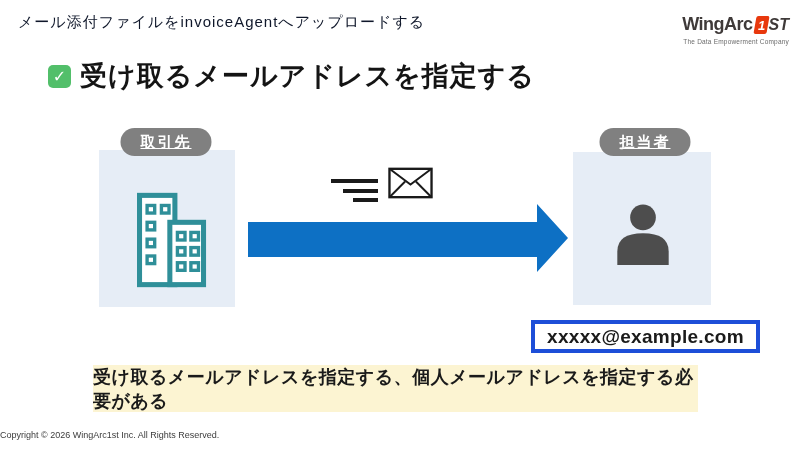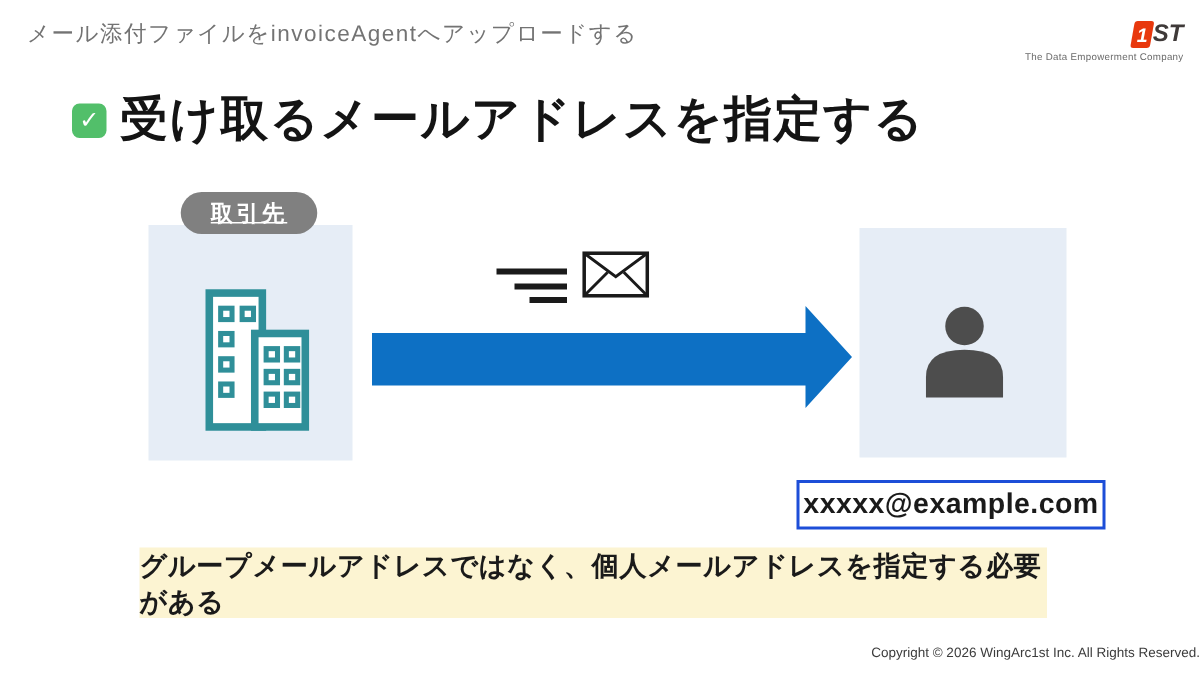--- a/index.html
+++ b/index.html
@@ -7,21 +7,21 @@
   body {
     font-family: "Liberation Sans", "DejaVu Sans", sans-serif;
     background: #ffffff;
     overflow: hidden;
   }
   .stage { position: relative; width: 800px; height: 450px; background: #ffffff; }
 
   
   .header-title {
     position: absolute; left: 18px; top: 13px;
-    font-size: 15px; letter-spacing: 1px; color: #737373;
+    font-size: 15px; letter-spacing: 1px; color: #0f172a;
   }
 
   
   .logo { position: absolute; top: 14px; right: 11px; text-align: right; }
   .logo-row { display: flex; align-items: center; justify-content: flex-end; }
   .logo-brand {
     font-size: 18px; font-weight: bold; color: #3f3a39; letter-spacing: -0.5px;
   }
   .logo-badge {
     display: inline-flex; align-items: center; justify-content: center;
@@ -43,21 +43,21 @@
     position: absolute; left: 48px; top: 58px;
     display: flex; align-items: center; gap: 9px;
   }
   .check-icon {
     width: 23px; height: 23px; border-radius: 5px;
     background: #52bf6a; color: #ffffff;
     display: flex; align-items: center; justify-content: center;
     font-size: 16px; font-weight: bold;
   }
   .section-title-text {
-    font-size: 32px; font-weight: bold; color: #141414; letter-spacing: 1px;
+    font-size: 27px; font-weight: bold; color: #141414; letter-spacing: 1px;
   }
 
   
   .panel {
     position: absolute; background: #e6edf6;
   }
   .panel.sender { left: 99px; top: 150px; width: 136px; height: 157px; }
   .panel.receiver { left: 573px; top: 152px; width: 138px; height: 153px; }
 
   .pill {
@@ -83,49 +83,50 @@
   
   .speed-lines { position: absolute; left: 330px; top: 179px; width: 48px; height: 24px; }
   .speed-lines .sl { position: absolute; right: 0; height: 3.5px; background: #1a1a1a; }
   .speed-lines .sl1 { top: 0; width: 47px; }
   .speed-lines .sl2 { top: 10px; width: 35px; }
   .speed-lines .sl3 { top: 19px; width: 25px; }
   .mail-icon-wrap { position: absolute; left: 388px; top: 167px; width: 45px; height: 32px; }
 
   
   .email-box {
-    position: absolute; left: 531px; top: 320px; width: 206px; height: 33px;
-    background: #ffffff; border: 2px solid #1d4ed8;
+    position: absolute; left: 531px; top: 320px; width: 229px; height: 33px;
+    background: #ffffff; border: 4px solid #1d4ed8;
     display: flex; align-items: center; justify-content: center;
   }
   .email-text { font-size: 19px; font-weight: bold; color: #1a1a1a; letter-spacing: 0.3px; }
 
   
   .note-bar {
     position: absolute; left: 93px; top: 365px; width: 605px; height: 47px;
     background: #fcf4d2;
     display: flex; align-items: center; justify-content: center;
   }
   .note-text { font-size: 18px; font-weight: bold; color: #1a1a1a; letter-spacing: 0.5px; }
 
   
   .footer {
     position: absolute; left: 0; right: 0; top: 430px;
-    text-align: right; font-size: 9px; color: #3c3c3c;
+    text-align: left; font-size: 9px; color: #3c3c3c;
   }
 </style>
 </head>
 <body>
 
 <div class="stage">
 
   <div class="header-title">メール添付ファイルをinvoiceAgentへアップロードする</div>
 
   <div class="logo">
     <div class="logo-row">
+      <span class="logo-brand">WingArc</span>
       <span class="logo-badge">
           <span>1</span>
         </span>
       <span class="logo-suffix">ST</span>
     </div>
     <div class="logo-tagline">The Data Empowerment Company</div>
   </div>
 
   <div class="section-title">
     <span class="check-icon">✓</span>
@@ -164,30 +165,31 @@
   <div class="mail-icon-wrap">
     <svg width="45" height="32" viewBox="0 0 46 32">
       <rect x="1.5" y="1.5" width="43" height="29" fill="#ffffff" stroke="#1a1a1a" stroke-width="2.4"></rect>
       <polyline points="1.5,1.5 23,17.5 44.5,1.5" fill="none" stroke="#1a1a1a" stroke-width="2"></polyline>
       <line x1="1.5" y1="30.5" x2="17.5" y2="14.5" stroke="#1a1a1a" stroke-width="2"></line>
       <line x1="44.5" y1="30.5" x2="28.5" y2="14.5" stroke="#1a1a1a" stroke-width="2"></line>
     </svg>
   </div>
 
   <div class="panel receiver"></div>
+  <div class="pill receiver-pill">担当者</div>
   <div class="person-icon-wrap">
     <svg width="68" height="68" viewBox="0 0 90 90">
       <circle cx="45" cy="23" r="17" fill="#4d4d4d"></circle>
       <path d="M 11 86 L 11 68 Q 11 44 45 44 Q 79 44 79 68 L 79 86 Z" fill="#4d4d4d"></path>
     </svg>
   </div>
 
   <div class="email-box">
     <span class="email-text">xxxxx@example.com</span>
   </div>
 
   <div class="note-bar">
-    <span class="note-text">グループメールアドレスではなく、個人メールアドレスを指定する必要がある</span>
+    <span class="note-text">受け取るメールアドレスを指定する、個人メールアドレスを指定する必要がある</span>
   </div>
 
   <div class="footer">Copyright © 2026 WingArc1st Inc.  All Rights Reserved.</div>
 
 </div>
 
 </body></html>

